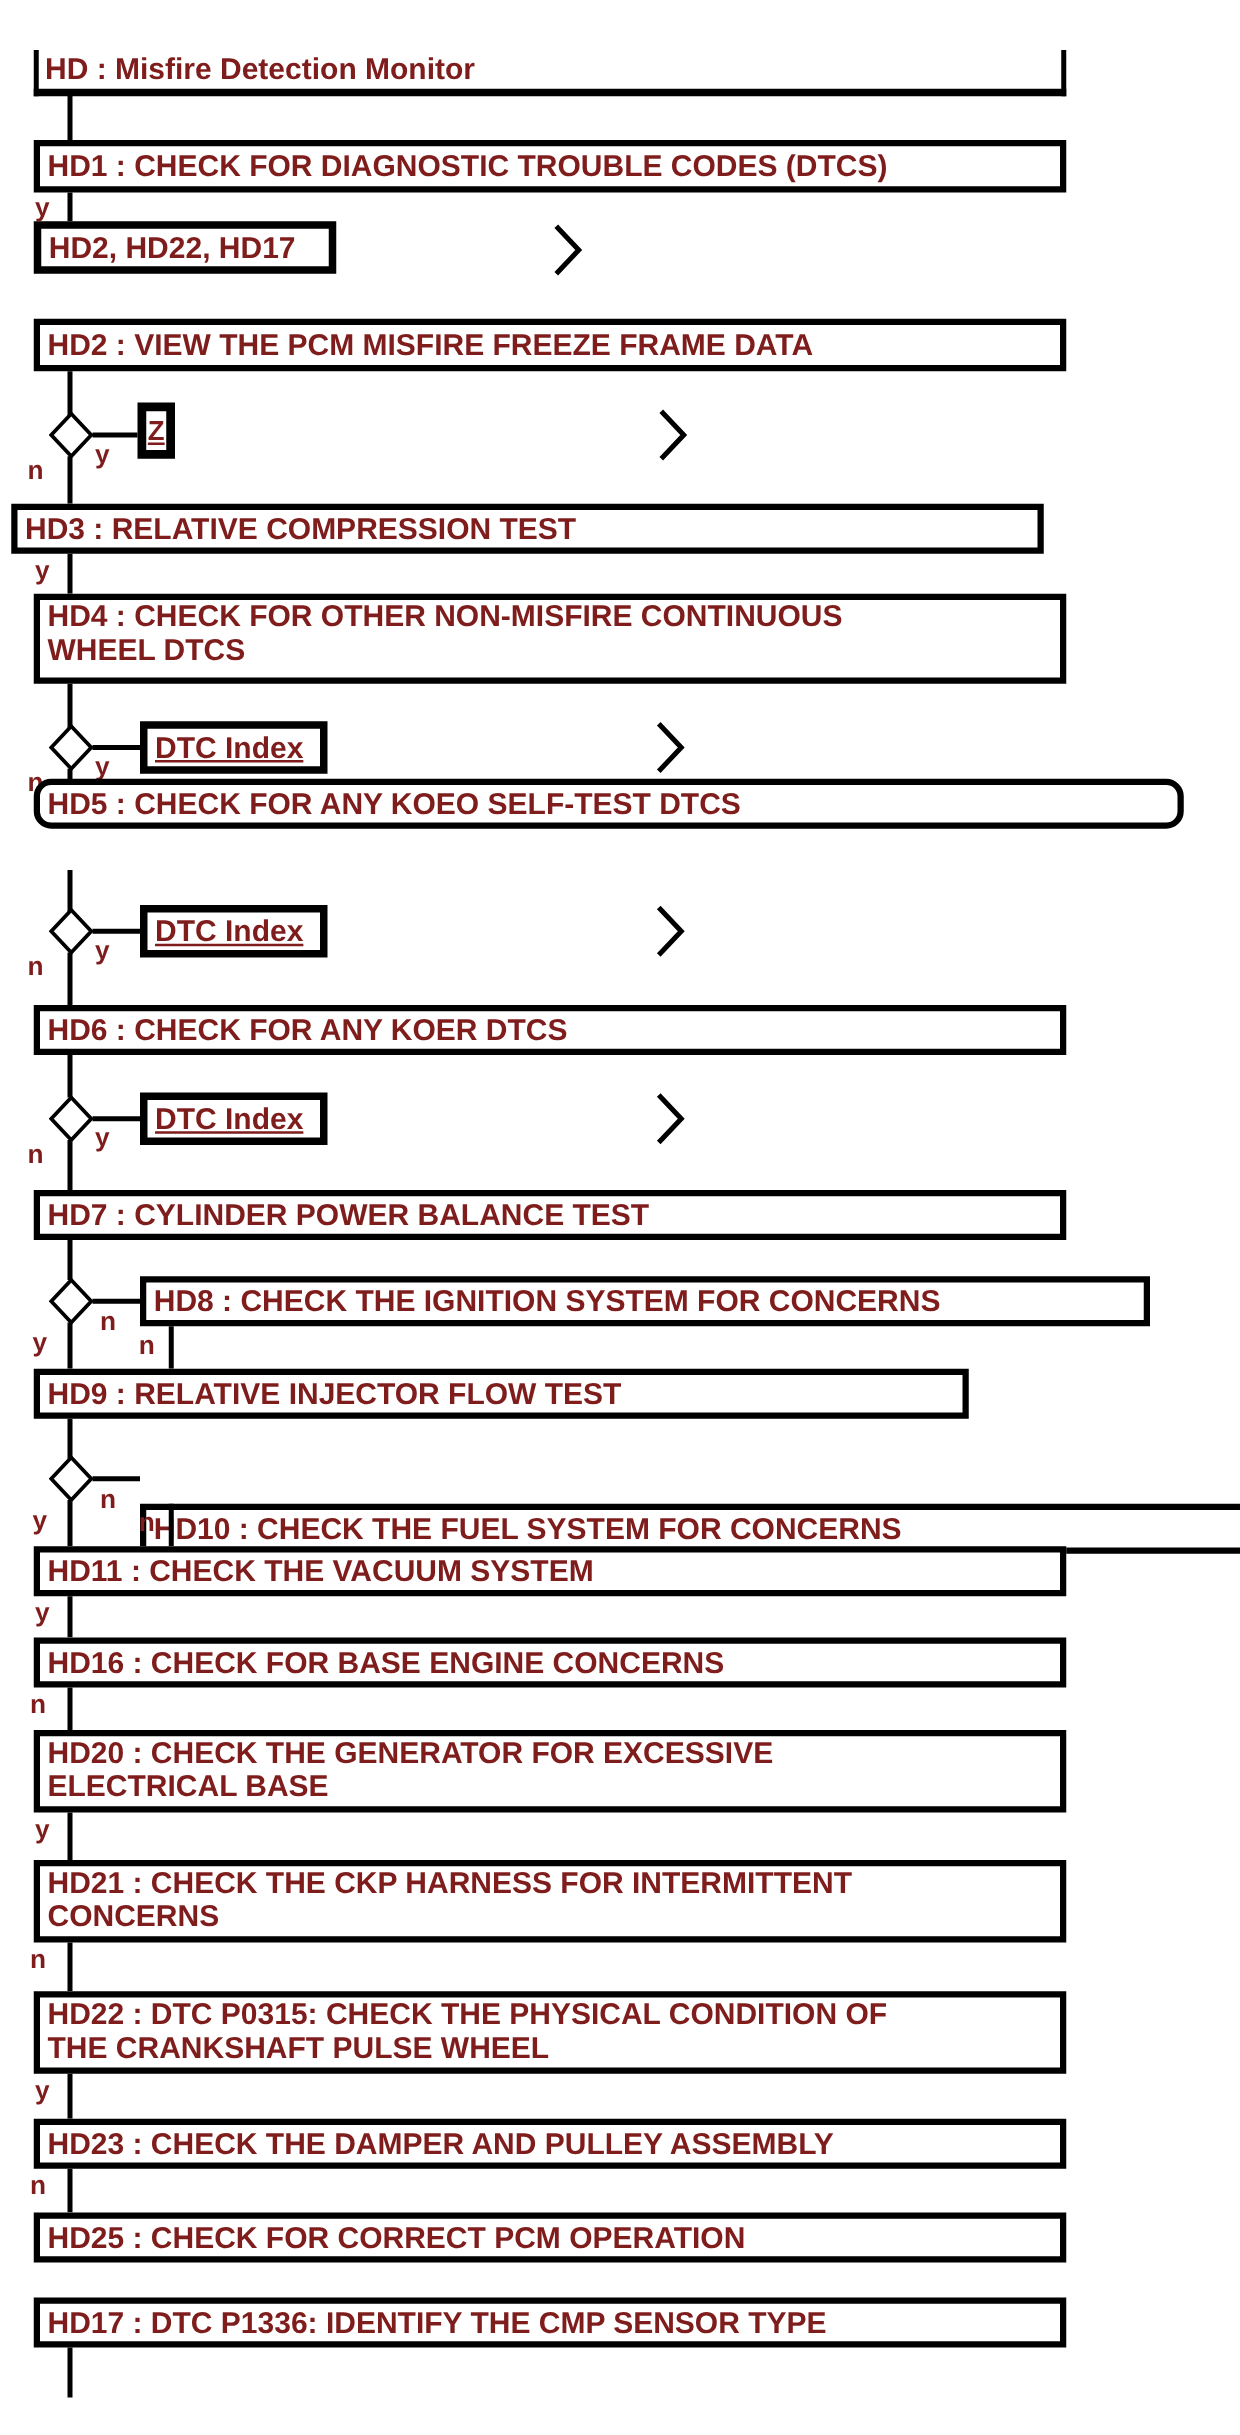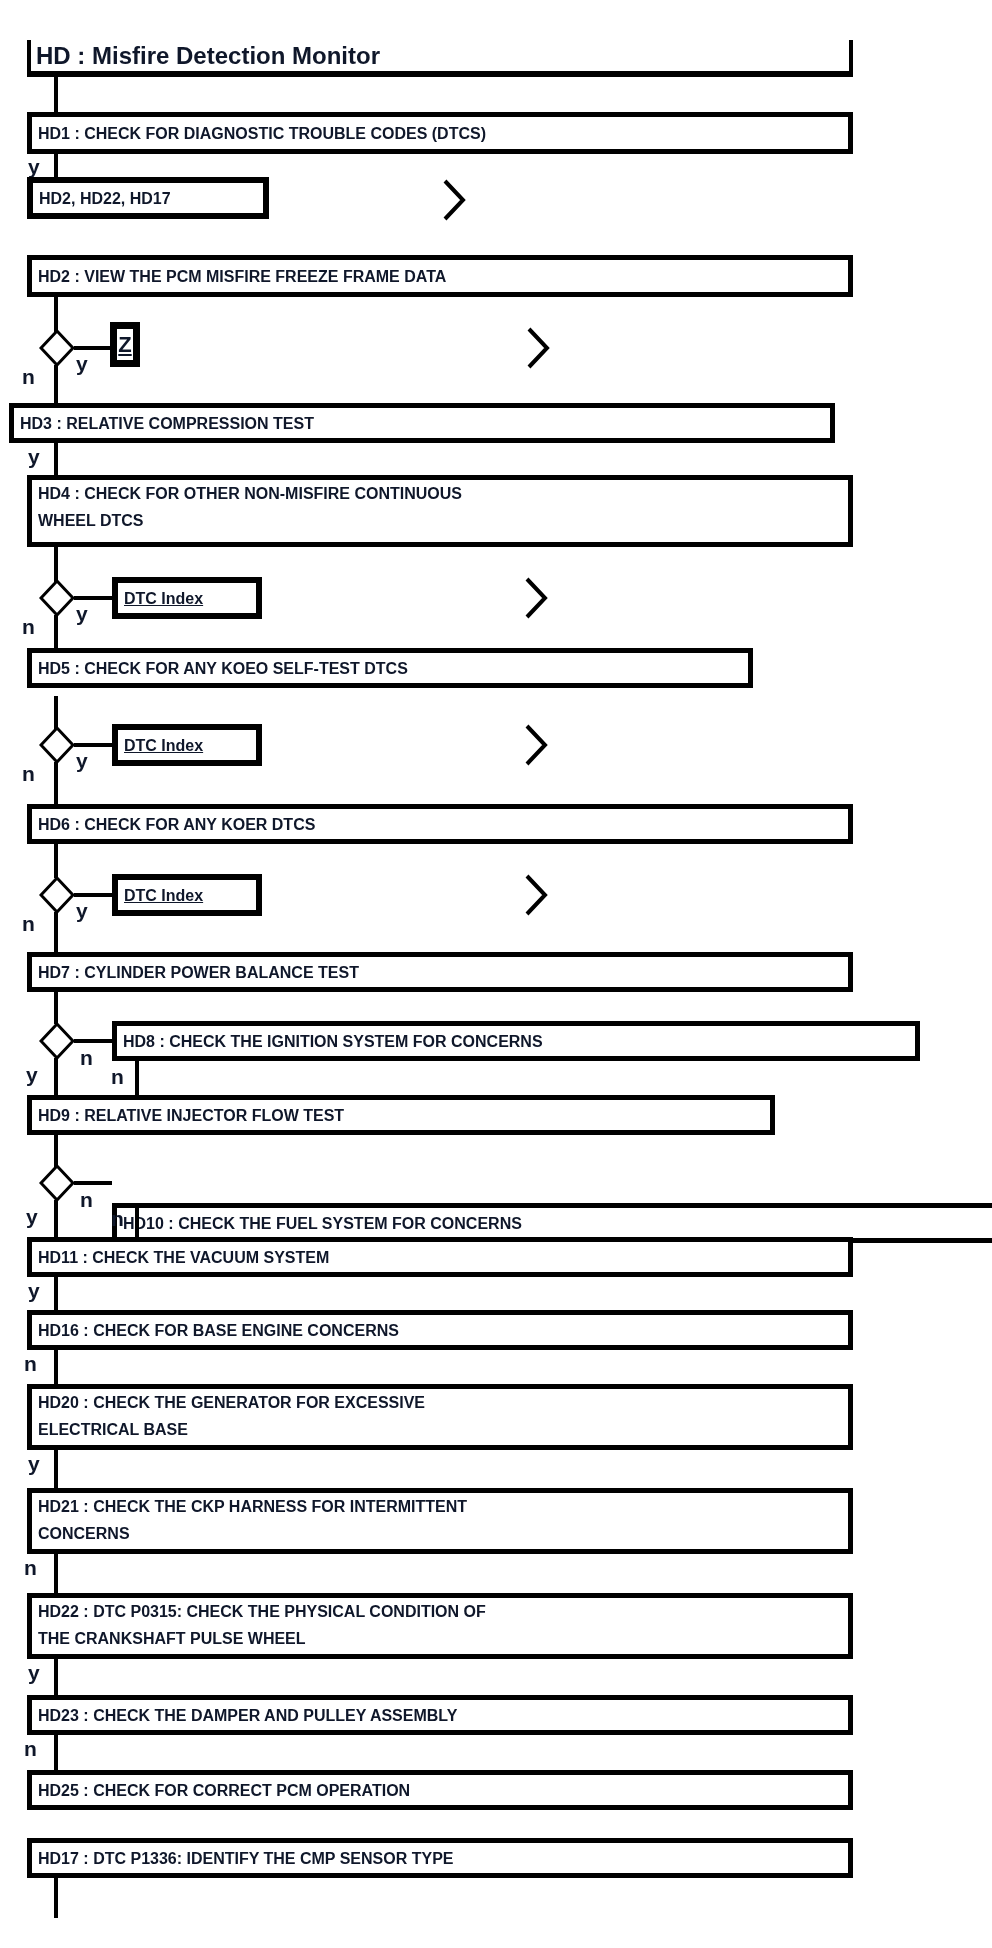--- a/index.html
+++ b/index.html
@@ -1,19 +1,19 @@
 <!DOCTYPE html>
 <html><head>
 <meta charset="utf-8">
 <style>
   html,body{margin:0;padding:0;background:#ffffff;}
   #stage{position:relative;width:992px;height:1948px;background:#ffffff;
-         font-family:"Liberation Sans",sans-serif;color:#0f172a;overflow:hidden;}
+         font-family:"Liberation Sans",sans-serif;color:#7f1d1d;overflow:hidden;}
   .box{position:absolute;box-sizing:border-box;background:#fff;border:5px solid #000;
-       font-weight:bold;font-size:16px;line-height:27px;display:flex;align-items:center;
+       font-weight:bold;font-size:24px;line-height:27px;display:flex;align-items:center;
        padding-left:6px;white-space:nowrap;}
   .box2{flex-direction:column;align-items:flex-start;}
   .refbox{border-width:6px;}
   .u{text-decoration:underline;}
   .vline{position:absolute;width:4px;background:#000;}
   .hline{position:absolute;height:4px;background:#000;}
   .lbl{position:absolute;font-weight:bold;font-size:21px;line-height:21px;}
   .dia{position:absolute;}
   .dia polygon{fill:#fff;stroke:#000;stroke-width:3;}
   .chev{position:absolute;}
@@ -84,21 +84,21 @@
   <div class="box refbox" style="left:112px;top:577px;width:150px;height:42px;">
     <span class="u">DTC Index</span>
   </div>
   <div class="lbl" style="left:76px;top:603px;">y</div>
   <div class="lbl" style="left:22px;top:616px;">n</div>
   <svg class="chev" style="left:524px;top:576px;" width="26" height="44" viewBox="0 0 26 44">
       <polyline points="3,3 21,22 3,41"></polyline>
     </svg>
   <div class="vline" style="left:54px;top:615px;height:41px;"></div>
 
-  <div class="box" style="left:27px;top:648px;width:726px;height:40px;">
+  <div class="box" style="left:27px;top:623px;width:920px;height:40px;border-radius:14px;">
     <span>HD5 : CHECK FOR ANY KOEO SELF-TEST DTCS</span>
   </div>
   <div class="vline" style="left:54px;top:696px;height:34px;"></div>
   <svg class="dia" style="left:39px;top:726px;" width="36" height="38" viewBox="0 0 36 38">
       <polygon points="18,2 34,19 18,36 2,19"></polygon>
     </svg>
   <div class="hline" style="left:74px;top:743px;width:38px;"></div>
   <div class="box refbox" style="left:112px;top:724px;width:150px;height:42px;">
     <span class="u">DTC Index</span>
   </div>

